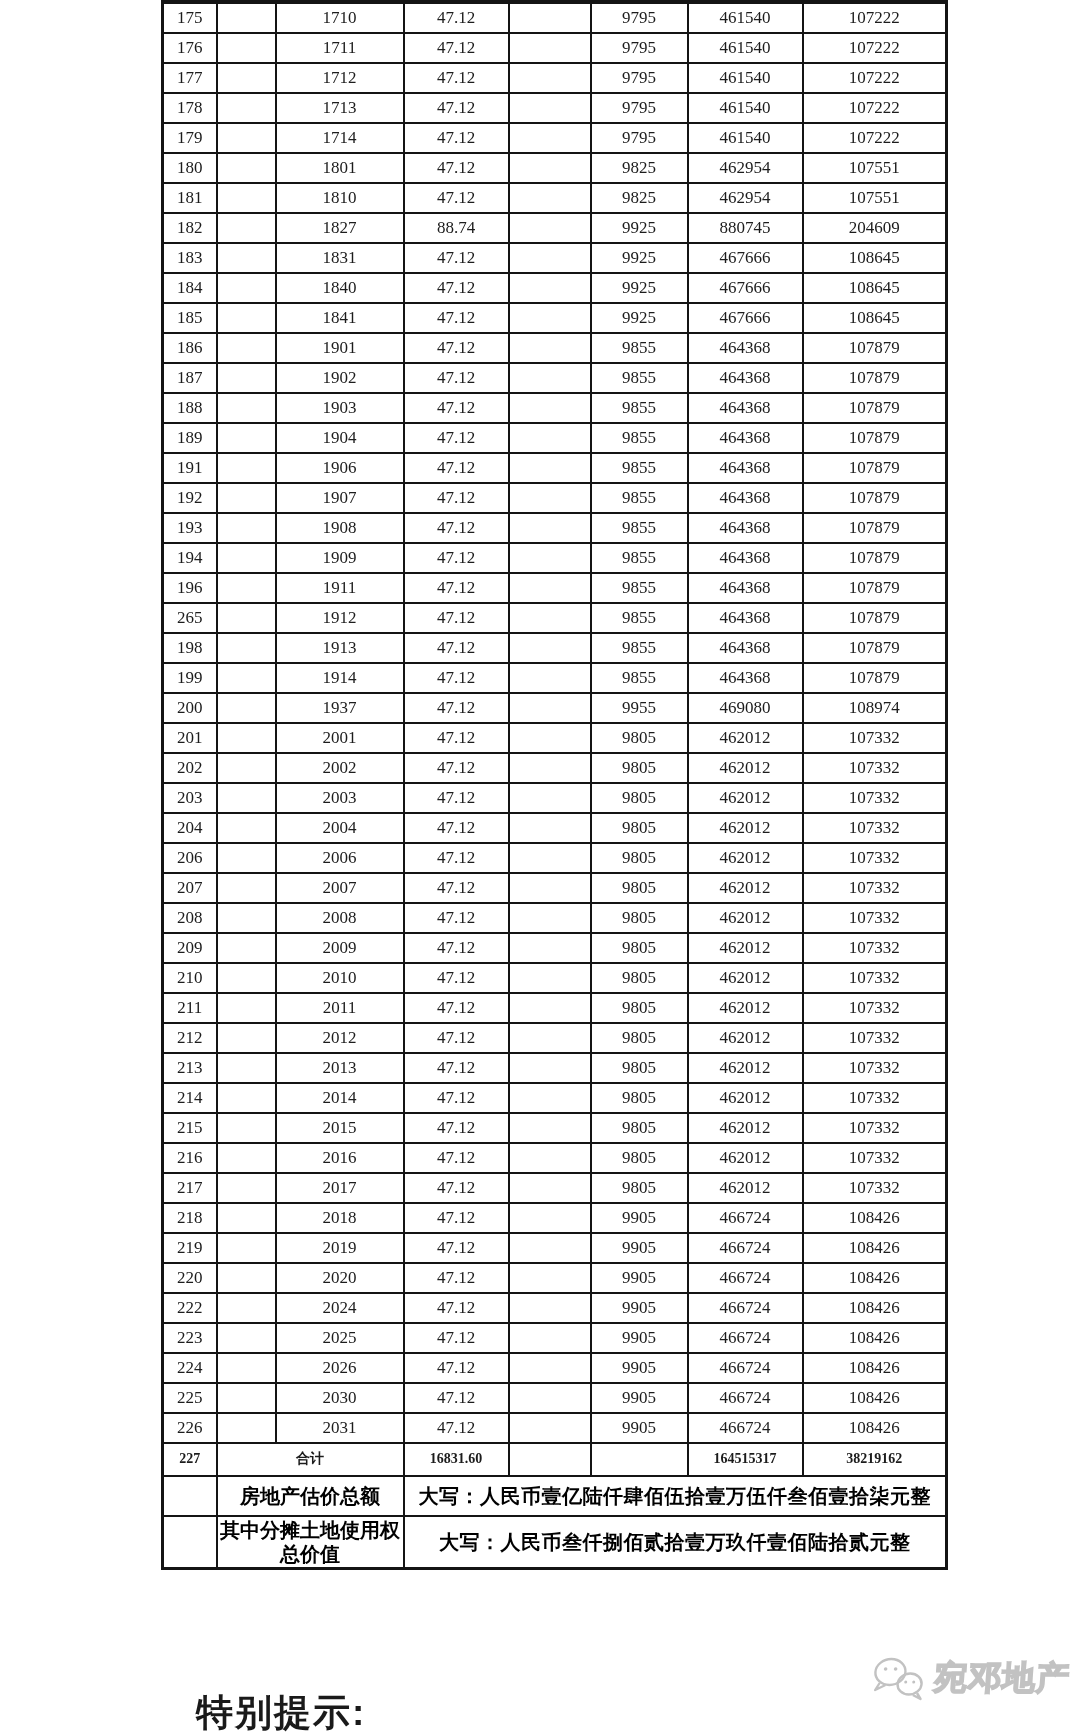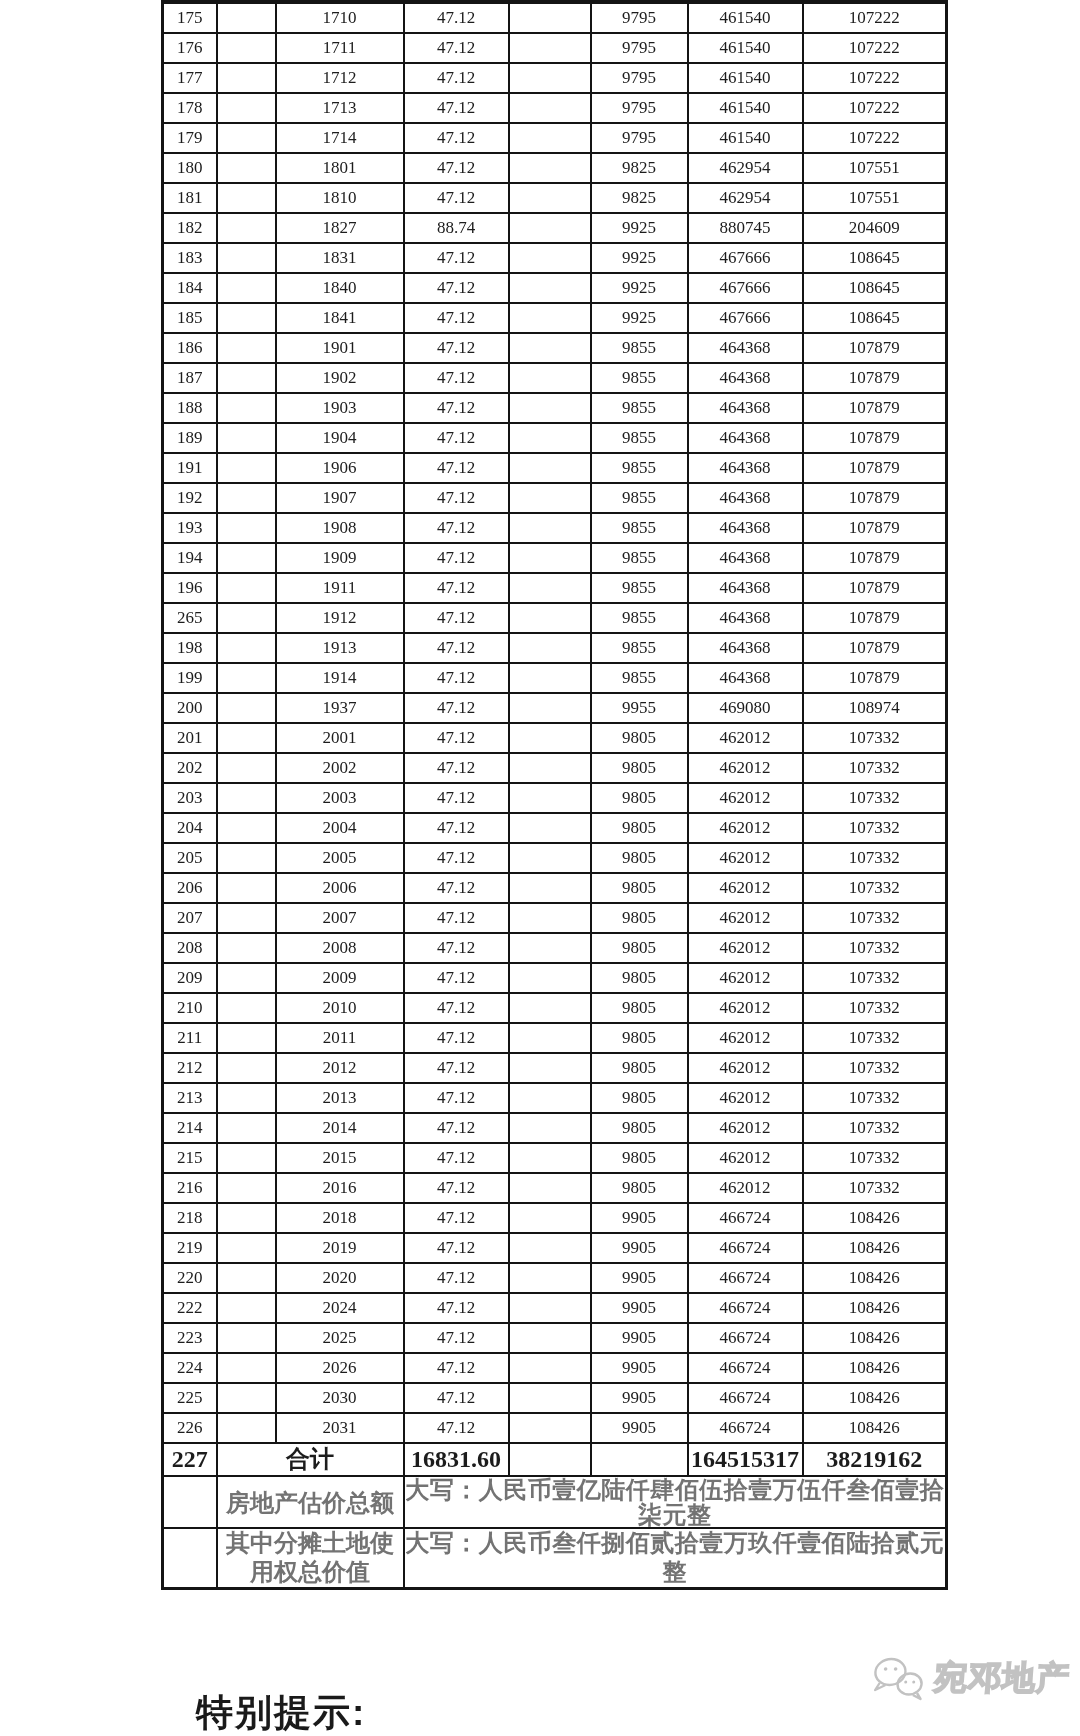--- a/index.html
+++ b/index.html
@@ -20,25 +20,25 @@
     border:2px solid #141414;
     padding:0;
     height:28px;
     text-align:center;vertical-align:middle;
     font-family:"Liberation Serif","DejaVu Serif",serif;
     font-size:17px;color:#1c1c1c;
     line-height:1.05;
     overflow:hidden;white-space:nowrap;
   }
   table.appraisal tr.total-row td{
-    font-weight:700;font-size:24px;height:31px;
+    font-weight:700;font-size:14px;height:31px;
   }
   table.appraisal tr.summary-row td{
     font-family:"Liberation Sans","DejaVu Sans",sans-serif;
-    font-weight:700;font-size:24px;color:#737373;
+    font-weight:700;font-size:20px;color:#000000;
     white-space:normal;
   }
   table.appraisal tr.summary-row-1 td{height:38px;}
   table.appraisal tr.summary-row-2 td{height:50px;line-height:1.2;}
   .sum-value{letter-spacing:0.5px;}
   
   .special-note{
     position:absolute;left:196px;top:1688px;
     font-family:"Liberation Sans","DejaVu Sans",sans-serif;
     font-weight:700;font-size:37px;color:#1a1a1a;
@@ -350,30 +350,20 @@
         <td>204</td>
         <td></td>
         <td>2004</td>
         <td>47.12</td>
         <td></td>
         <td>9805</td>
         <td>462012</td>
         <td>107332</td>
       </tr>
       <tr>
-        <td>205</td>
-        <td></td>
-        <td>2005</td>
-        <td>47.12</td>
-        <td></td>
-        <td>9805</td>
-        <td>462012</td>
-        <td>107332</td>
-      </tr>
-      <tr>
         <td>206</td>
         <td></td>
         <td>2006</td>
         <td>47.12</td>
         <td></td>
         <td>9805</td>
         <td>462012</td>
         <td>107332</td>
       </tr>
       <tr>
@@ -463,20 +453,30 @@
         <td>47.12</td>
         <td></td>
         <td>9805</td>
         <td>462012</td>
         <td>107332</td>
       </tr>
       <tr>
         <td>216</td>
         <td></td>
         <td>2016</td>
+        <td>47.12</td>
+        <td></td>
+        <td>9805</td>
+        <td>462012</td>
+        <td>107332</td>
+      </tr>
+      <tr>
+        <td>217</td>
+        <td></td>
+        <td>2017</td>
         <td>47.12</td>
         <td></td>
         <td>9805</td>
         <td>462012</td>
         <td>107332</td>
       </tr>
       <tr>
         <td>218</td>
         <td></td>
         <td>2018</td>

